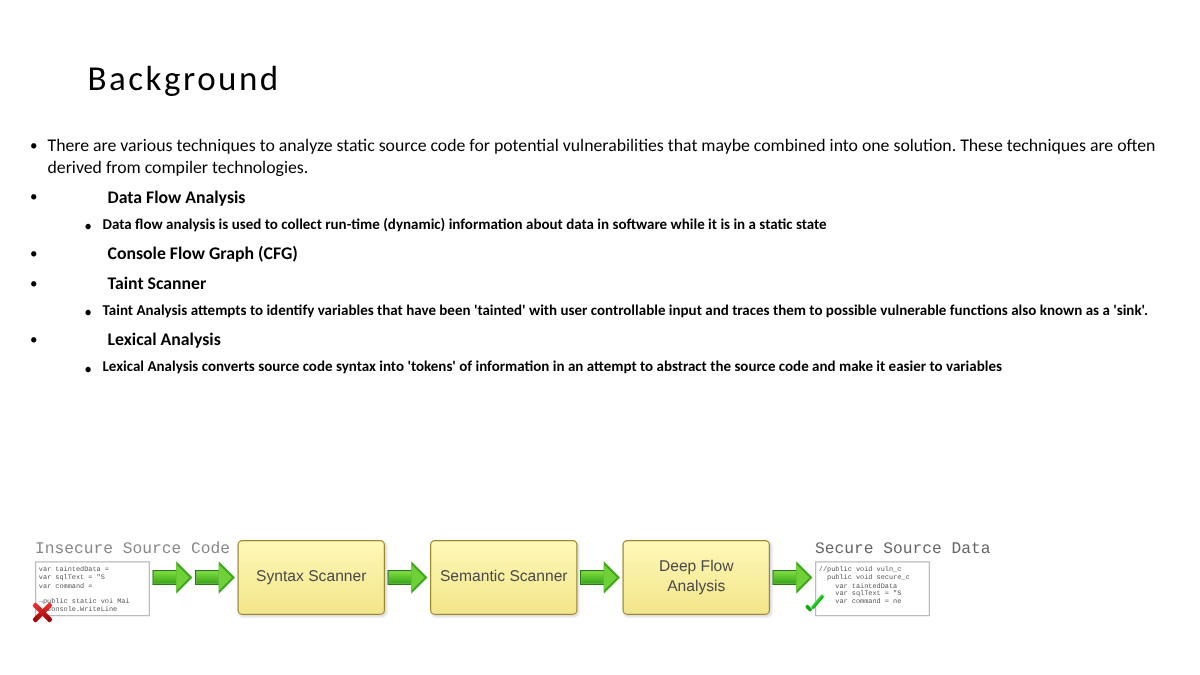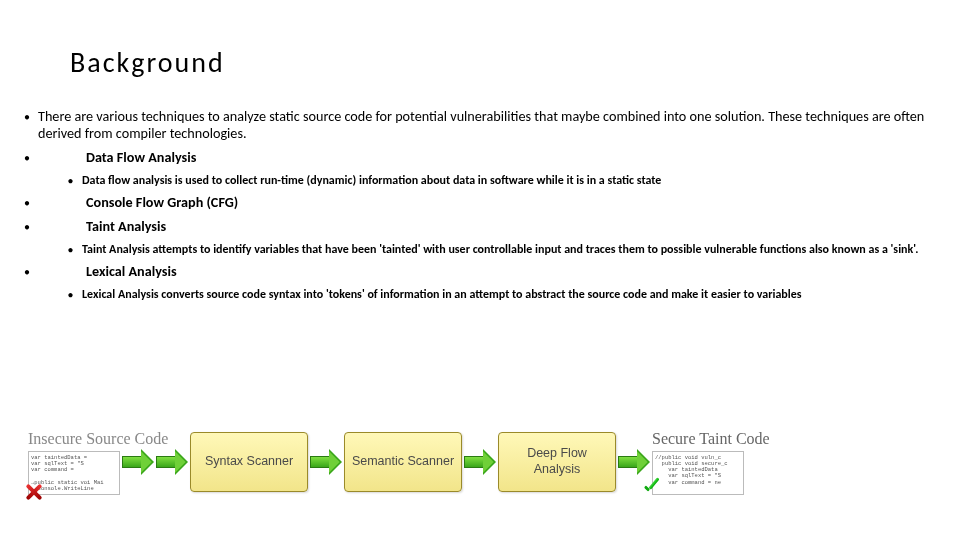--- a/index.html
+++ b/index.html
@@ -52,21 +52,21 @@
     right: 28px; height: 100px;
     display: flex;
     align-items: center;
     gap: 2px;
   }
   .codebox {
     display: flex; flex-direction: column;
     width: 92px;
   }
   .codebox .cap {
-    font-size: 16px; color: #888; font-family: Liberation Serif, serif;
+    font-size: 13px; color: #888; font-family: Liberation Mono, monospace;
     margin-bottom: 3px; white-space: nowrap;
   }
   .codebox.secure .cap { text-align: right; color: #666;}
   .codebox .snip {
     border: 1px solid #bbb;
     background: #fff;
     font-family: "Courier New", monospace;
     font-size: 5.5px;
     color: #555;
     padding: 3px 2px;
@@ -163,21 +163,21 @@
     <span class="txt">Data flow analysis is used to collect run-time (dynamic) information about data in software while it is in a static state</span>
   </div>
 
   <div class="bul1 bold">
     <span class="dot">•</span>
     <span class="txt">Console Flow Graph (CFG)</span>
   </div>
 
   <div class="bul1 bold">
     <span class="dot">•</span>
-    <span class="txt">Taint Analysis</span>
+    <span class="txt">Taint Scanner</span>
   </div>
   <div class="bul2">
     <span class="dot">•</span>
     <span class="txt">Taint Analysis attempts to identify variables that have been 'tainted' with user controllable input and traces them to possible vulnerable functions also known as a 'sink'.</span>
   </div>
 
   <div class="bul1 bold">
     <span class="dot">•</span>
     <span class="txt">Lexical Analysis</span>
   </div>
@@ -230,21 +230,21 @@
 
   <div class="stage">Deep Flow Analysis</div>
 
   <div class="arrow">
       <div class="shaft"></div>
       <div class="head"></div>
     </div>
 
   <div class="secure-wrap">
     <div class="codebox secure">
-      <div class="cap">Secure Taint Code</div>
+      <div class="cap">Secure Source Data</div>
       <div class="snip" style="white-space:pre;">//public void vuln_c
   public void secure_c
     var taintedData
     var sqlText = "S
     var command = ne</div>
     </div>
     <div class="greenchk"></div>
   </div>
 
 </div>

